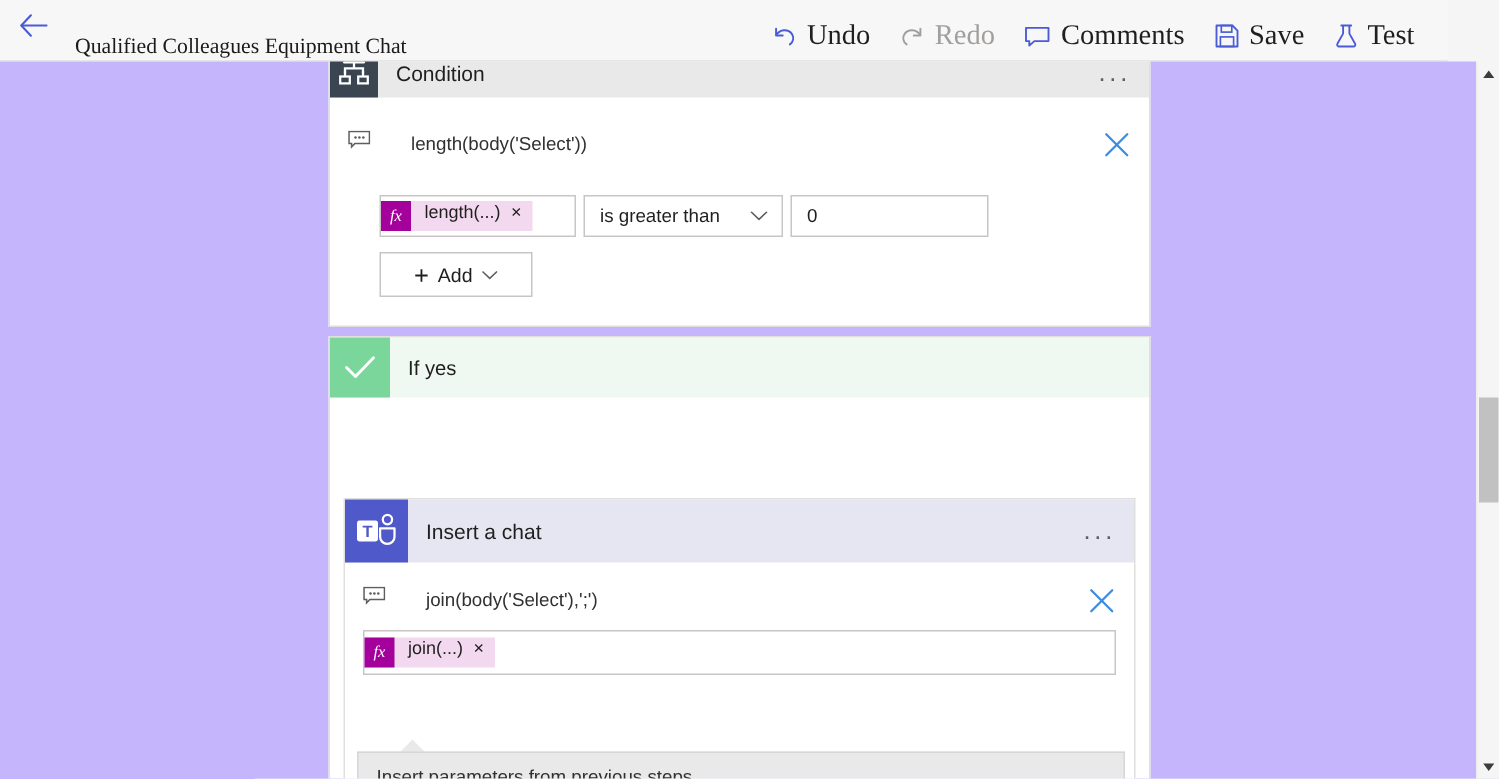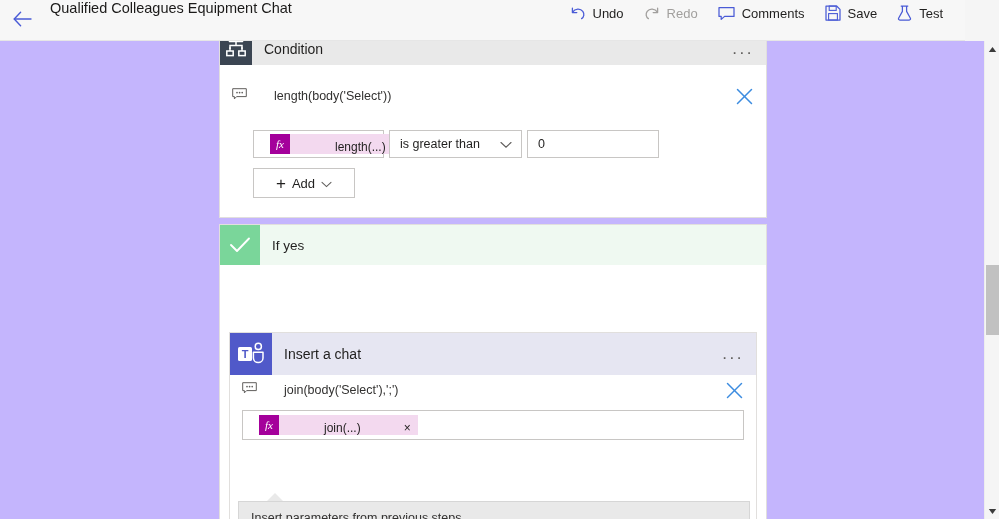--- a/index.html
+++ b/index.html
@@ -11,39 +11,39 @@
     background: #f5f5f5;
     color: #323130;
   }
 
   
   #topbar {
     position: absolute; top: 0; left: 0;
     width: 965px; height: 41px;
     background: #f7f7f7;
     border-bottom: 1px solid #e6e6e6;
-    display: flex; align-items: flex-start;
+    display: flex; align-items: flex-end; font-family: Liberation Serif, serif;
   }
   #back-btn {
     width: 44px; height: 41px;
     display: flex; align-items: center; justify-content: center;
     cursor: pointer;
   }
   #flow-title {
     font-size: 14.5px; color: #1b1a19;
     margin-left: 6px; white-space: nowrap;
   }
   #cmd-items {
     margin-left: auto; display: flex; align-items: center;
     padding-right: 12px;
   }
   .cmd {
     display: flex; align-items: center; gap: 7px;
     padding: 5px 10px; cursor: pointer;
-    font-size: 13px; color: #201f1e; white-space: nowrap;
+    font-size: 19px; color: #201f1e; white-space: nowrap;
   }
   .cmd.disabled { color: #a19f9d; cursor: default; }
   .cmd svg { display: block; flex: none; }
 
   
   #canvas {
     position: absolute; top: 41px; left: 0;
     width: 984px; height: 478px;
     background: #c4b5fd;
     overflow: hidden;
@@ -89,24 +89,23 @@
   }
 
   
   .cond-controls { padding-left: 33px; }
   .cond-line { display: flex; align-items: stretch; }
   .fld {
     border: 1px solid #c8c6c4; background: #fff;
     height: 28px; display: flex; align-items: center;
   }
   .token {
-    display: inline-flex; align-items: flex-end;
+    display: inline-flex; align-items: flex-start;
     height: 20px; background: #f3d9ef;
-    margin-left: 16px;
-    gap: 36px;
+    margin-left: 0;
   }
   .token .fx {
     width: 20px; height: 20px; flex: none;
     background: #a4009b; color: #fff;
     font-style: italic; font-size: 11px;
     font-family: "Liberation Serif", serif;
     display: flex; align-items: center; justify-content: center;
   }
   .token .tok-label {
     font-size: 12px; color: #201f1e;
@@ -359,21 +358,21 @@
             <rect x="2" y="6" width="14" height="14" rx="1.6" fill="#fff"></rect>
             <text x="9" y="17" font-family="Liberation Sans, sans-serif" font-size="11" font-weight="bold" fill="#5059c9" text-anchor="middle">T</text>
             <circle cx="22.3" cy="5.4" r="3.1" fill="none" stroke="#fff" stroke-width="1.5"></circle>
             <path d="M17.4 11.2 H27 V17 C27 19.6 24.8 21.6 22.2 21.6 C19.6 21.6 17.4 19.6 17.4 17 Z" fill="none" stroke="#fff" stroke-width="1.5" stroke-linejoin="round"></path>
           </svg>
         </div>
         <div class="hdr-title">Insert a chat</div>
         <div class="ellipsis">...</div>
       </div>
 
-      <div class="expr-row" style="text-align:right;">
+      <div class="expr-row" style="margin-top:10px;text-align:right;">
         <span class="bubble">
           <svg width="15" height="13" viewBox="0 0 15 13">
             <path d="M0.7 0.7 H14.3 V8.6 H4.6 L2.4 10.9 V8.6 H0.7 Z" fill="none" stroke="#605e5c" stroke-width="1"></path>
             <circle cx="5" cy="4.6" r="0.85" fill="#605e5c"></circle>
             <circle cx="7.6" cy="4.6" r="0.85" fill="#605e5c"></circle>
             <circle cx="10.2" cy="4.6" r="0.85" fill="#605e5c"></circle>
           </svg>
         </span>
         <span class="expr-text">join(body('Select'),';')</span>
         <span class="close-x">

